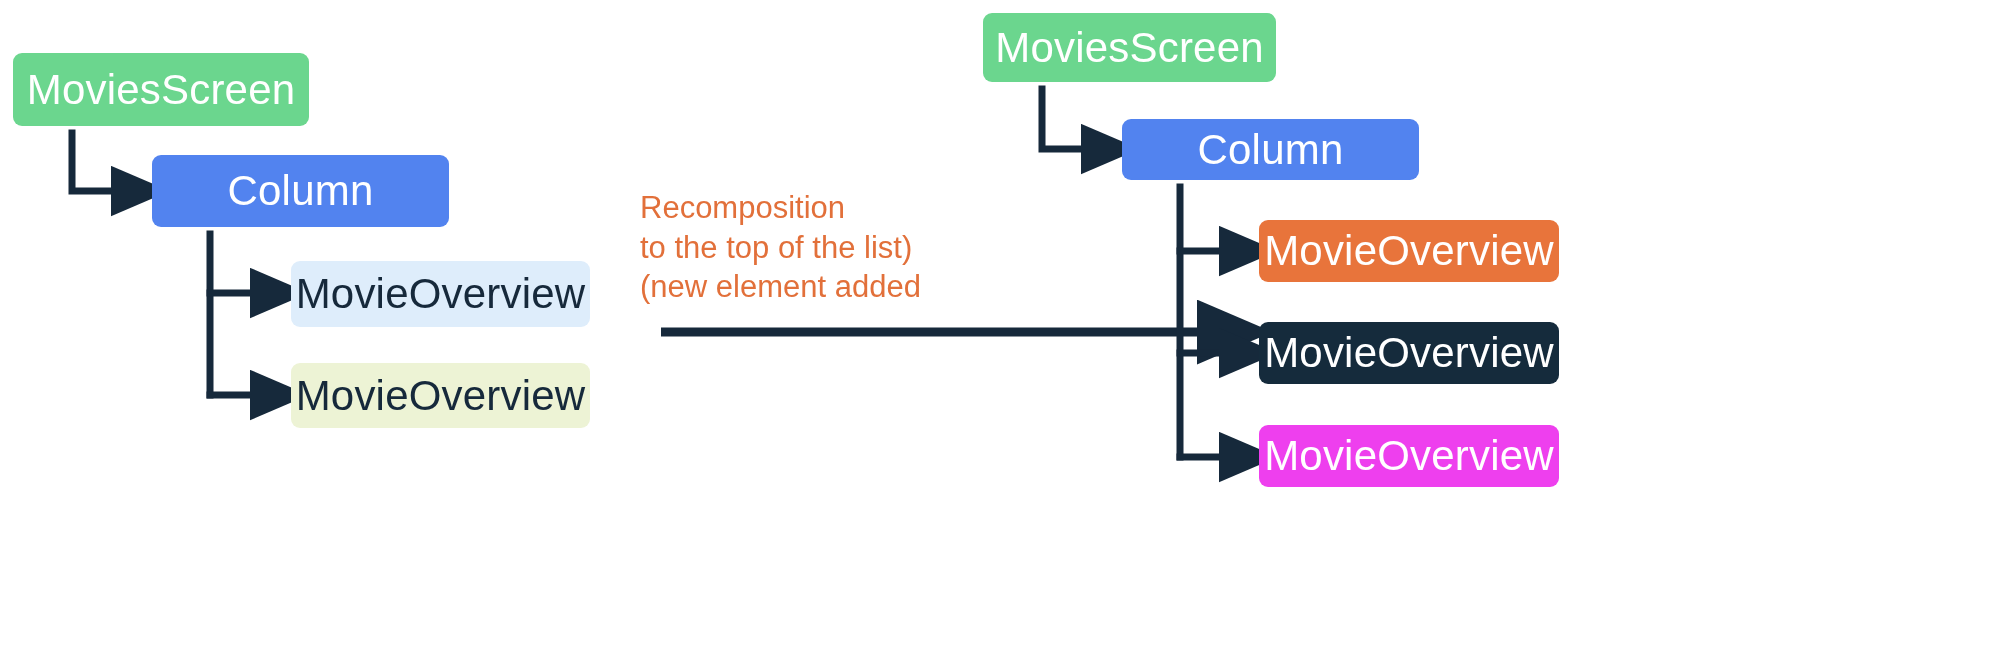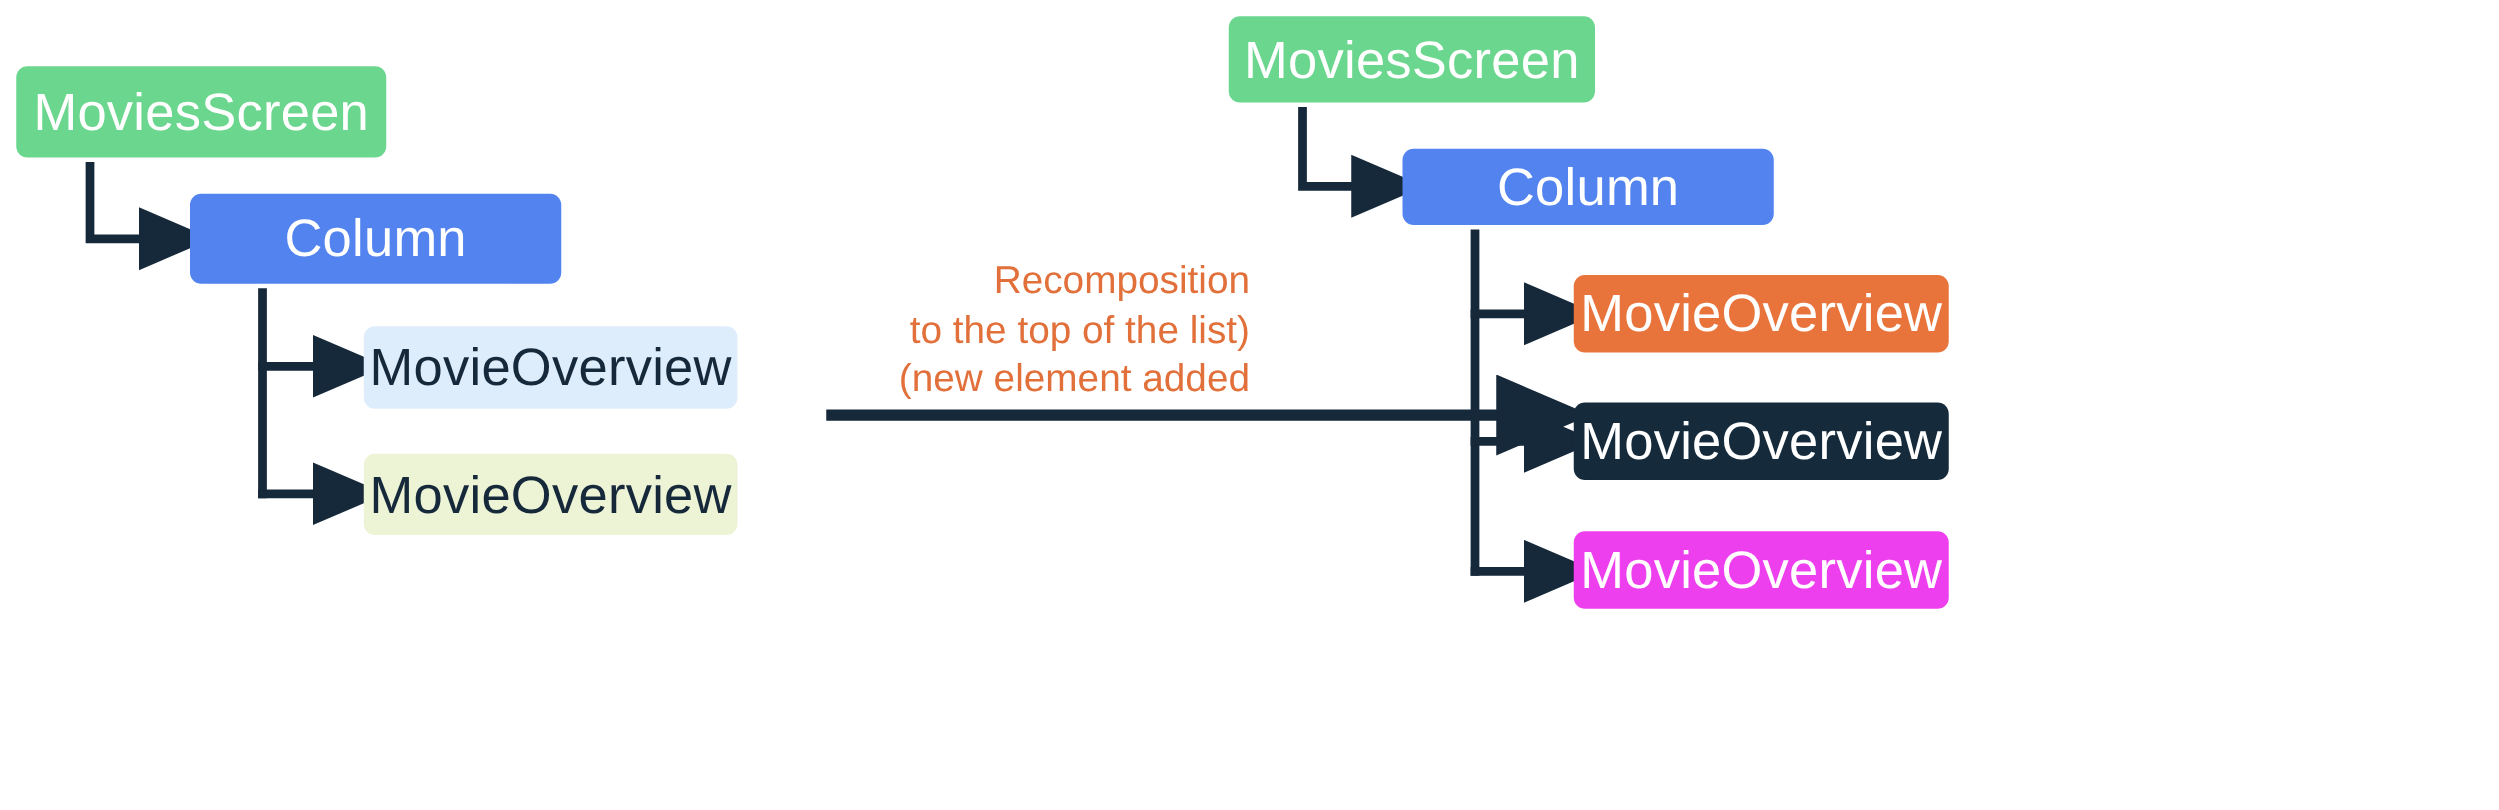--- a/index.html
+++ b/index.html
@@ -73,23 +73,23 @@
   #connectors {
     position: absolute;
     left: 0; top: 0;
     width: 1999px; height: 648px;
     pointer-events: none;
   }
   
   #center-label {
     position: absolute;
     left: 640px;
-    top: 204px;
+    top: 188px;
     width: 360px;
-    text-align: right;
+    text-align: left;
     color: #E2703A;
     font-family: "Liberation Sans", sans-serif;
     font-size: 31px;
     line-height: 1.28;
   }
   #center-label .line { display: block; }
 </style>
 </head>
 <body>
 

